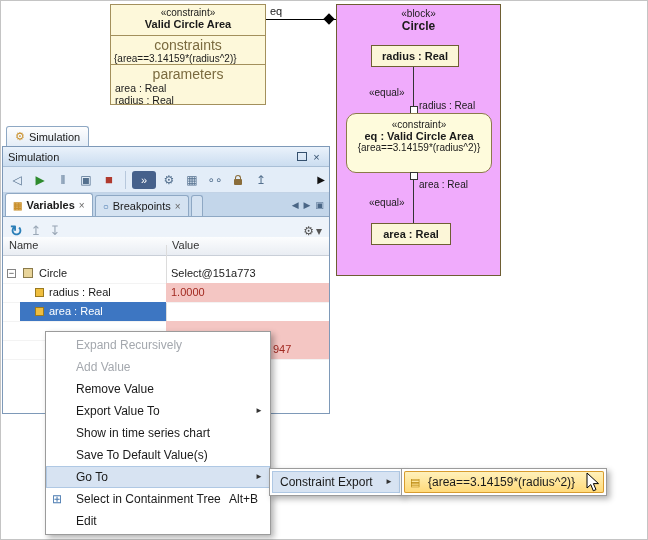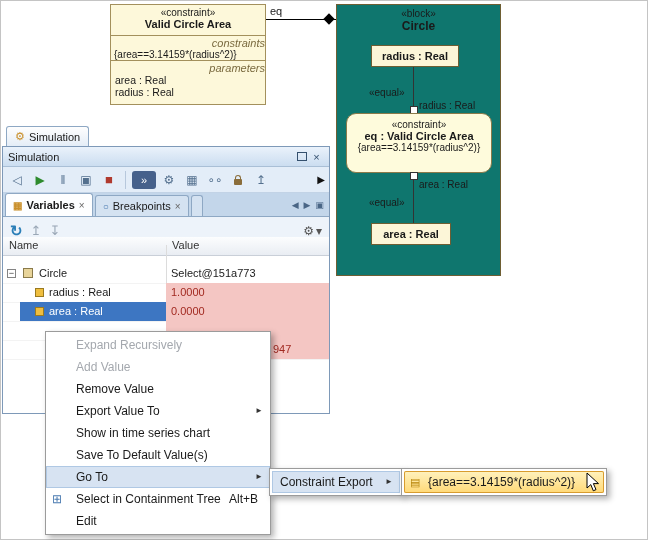--- a/index.html
+++ b/index.html
@@ -4,28 +4,28 @@
 <style>
   html,body{margin:0;padding:0;background:#fff;}
   .canvas{position:relative;width:648px;height:540px;background:#fff;font-family:"Liberation Sans",sans-serif;overflow:hidden;box-shadow:inset 0 0 0 1px #c4c4c4;}
 
   
   .uml-constraint{position:absolute;left:110px;top:4px;width:156px;height:101px;background:#FDF8DA;border:1px solid #A3905C;color:#1a1a1a;box-sizing:border-box;}
   .uml-head{text-align:center;padding-top:2px;height:28px;}
   .uml-st{font-size:10px;}
   .uml-name{font-weight:bold;font-size:11px;}
   .uml-sec{border-top:1px solid #A3905C;}
-  .uml-sec-label{text-align:right;font-size:11px;color:#7A6A3F;padding-top:1px;font-style:italic;}
+  .uml-sec-label{text-align:center;font-size:14px;color:#7A6A3F;padding-top:1px;}
   .uml-expr{padding:0 3px;font-size:10px;}
   .uml-param{padding:0 4px;font-size:10.5px;}
   .eq-line{position:absolute;left:266px;top:19px;width:70px;height:0;border-top:1px solid #000;}
   .eq-diamond{position:absolute;left:325px;top:15px;width:8px;height:8px;background:#000;transform:rotate(45deg);}
   .eq-label{position:absolute;left:270px;top:5px;font-size:11px;color:#1a1a1a;}
 
-  .uml-block{position:absolute;left:336px;top:4px;width:165px;height:272px;background:#0f766e;border:1px solid #6E5E33;font-size:11px;box-sizing:border-box;color:#1a1a1a;}
+  .uml-block{position:absolute;left:336px;top:4px;width:165px;height:272px;background:#f0abfc;border:1px solid #6E5E33;font-size:11px;box-sizing:border-box;color:#1a1a1a;}
   .blk-st{text-align:center;font-size:10px;padding-top:3px;}
   .blk-name{text-align:center;font-weight:bold;font-size:12px;}
   .part-box{position:absolute;background:#FCF6D8;border:1px solid #6E5E33;font-weight:bold;text-align:center;font-size:11px;line-height:20px;box-sizing:border-box;}
   .rad-part{left:34px;top:40px;width:88px;height:22px;}
   .area-part{left:34px;top:218px;width:80px;height:22px;}
   .vline{position:absolute;left:76px;width:0;border-left:1px solid #333;}
   .vline1{top:62px;height:46px;}
   .vline2{top:170px;height:48px;}
   .port{position:absolute;left:73px;width:6px;height:6px;background:#fff;border:1px solid #333;}
   .port1{top:101px;}
@@ -226,21 +226,20 @@
     </div>
     <div class="trow r2">
       <span class="prop-icon"></span>
       <span class="nm nm2">radius : Real</span>
       <span class="vcell pink">1.0000</span>
     </div>
     <div class="trow r3">
       <span class="sel-bg"></span>
       <span class="prop-icon"></span>
       <span class="nm nm2 sel-txt">area : Real</span>
-      <span class="vcell pink">0.0000</span>
     </div>
     <div class="trow r4">
       <span class="vcell pink"></span>
     </div>
     <div class="trow r5">
       <span class="vcell pink">
           <span class="p947">947</span>
         </span>
     </div>
   </div>

